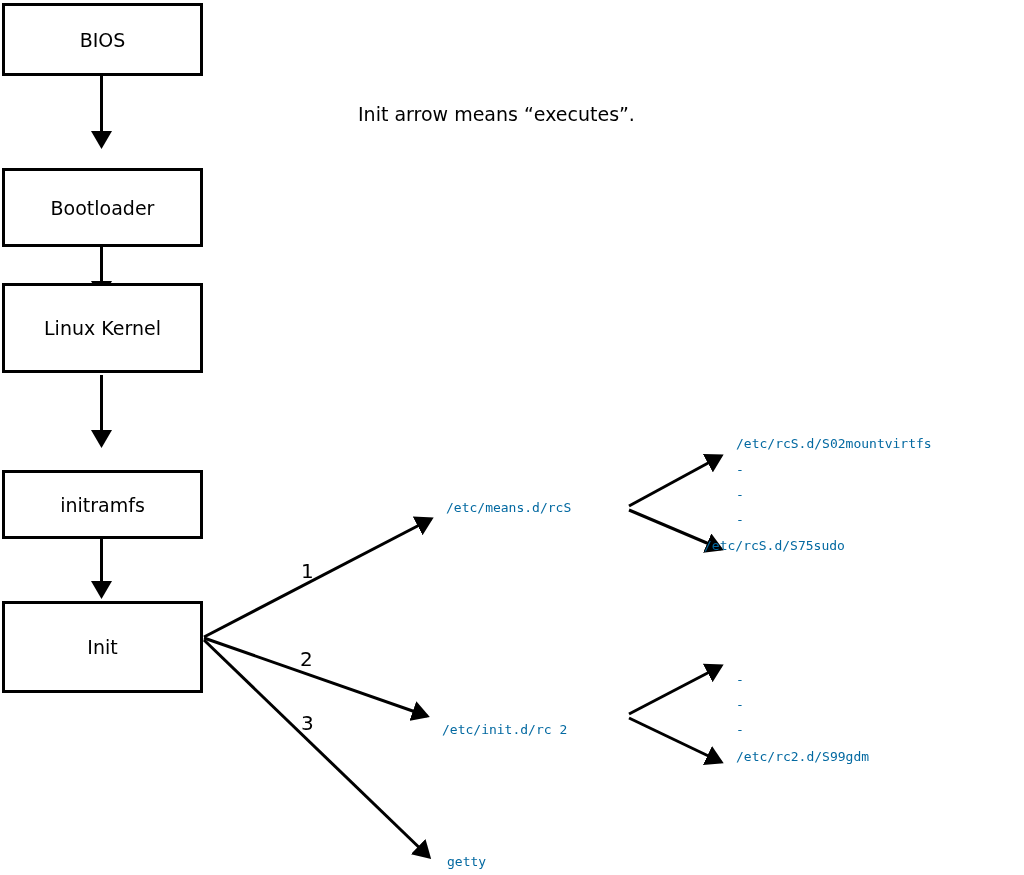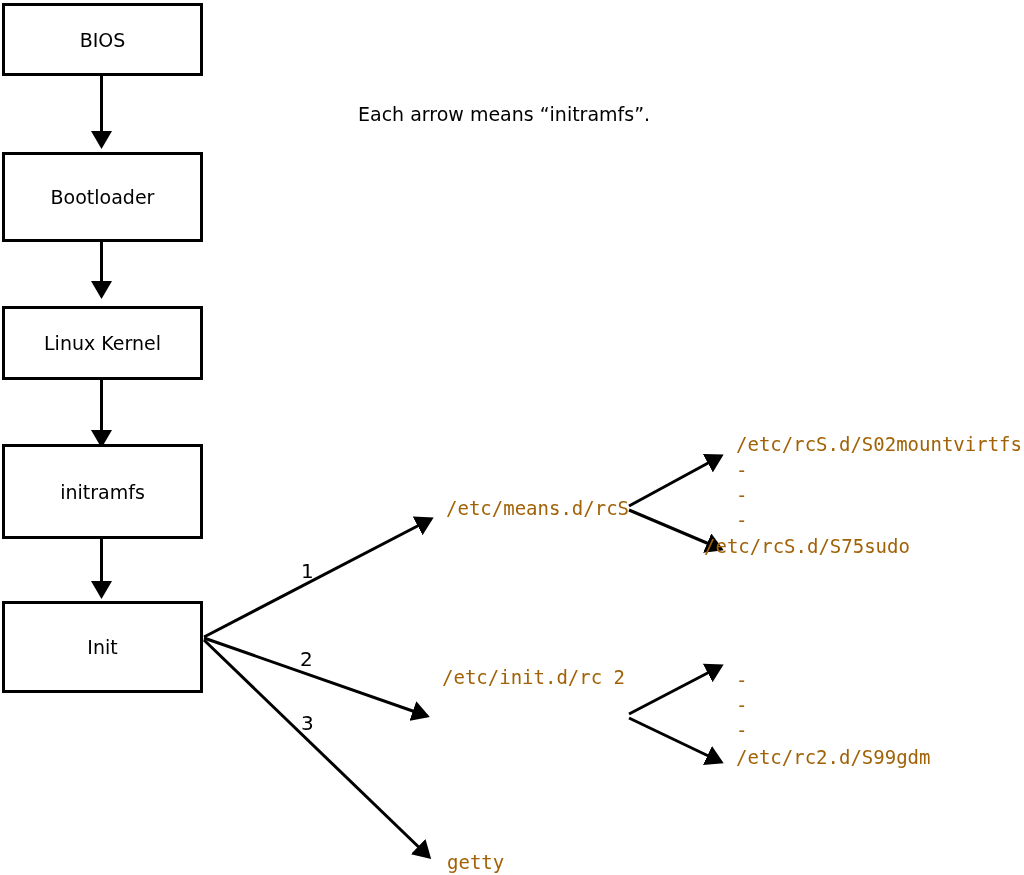--- a/index.html
+++ b/index.html
@@ -5,22 +5,22 @@
   html,body{margin:0;padding:0;background:#fff;}
   .canvas{position:relative;width:1024px;height:875px;background:#fff;overflow:hidden;
           font-family:"DejaVu Sans",sans-serif;color:#000;}
   .layer{position:absolute;left:0;top:0;}
   .box{position:absolute;left:2px;width:201px;box-sizing:border-box;
        border:3px solid #000;background:#fff;display:flex;align-items:center;justify-content:center;
        font-size:19px;font-family:"DejaVu Sans",sans-serif;}
   .sans{position:absolute;font-family:"DejaVu Sans",sans-serif;font-size:19px;line-height:24px;
         white-space:nowrap;color:#000;}
   .num{font-size:20px;}
-  .mono{position:absolute;font-family:"DejaVu Sans Mono",monospace;font-size:19px;line-height:22px;
-        white-space:nowrap;color:#a16207;}
+  .mono{position:absolute;font-family:"DejaVu Sans Mono",monospace;font-size:13px;line-height:22px;
+        white-space:nowrap;color:#0369a1;}
   svg line{stroke:#000;stroke-width:3;}
 </style>
 </head>
 <body>
 
 <div class="canvas">
 
   <svg class="layer" width="1024" height="875" viewBox="0 0 1024 875">
     <defs>
       <marker id="ah" markerWidth="6" markerHeight="7" refX="5" refY="3.5" orient="auto">
@@ -40,41 +40,41 @@
     <line x1="629" y1="506" x2="721" y2="456" marker-end="url(#ah)"></line>
     <line x1="629" y1="510" x2="721" y2="549" marker-end="url(#ah)"></line>
 
     <line x1="629" y1="714" x2="721" y2="666" marker-end="url(#ah)"></line>
     <line x1="629" y1="718" x2="721" y2="762" marker-end="url(#ah)"></line>
   </svg>
 
   <div class="box" style="top:3px;height:73px">
     <span>BIOS</span>
   </div>
-  <div class="box" style="top:152px;height:90px">
+  <div class="box" style="top:168px;height:79px">
     <span>Bootloader</span>
   </div>
-  <div class="box" style="top:306px;height:74px">
+  <div class="box" style="top:283px;height:90px">
     <span>Linux Kernel</span>
   </div>
-  <div class="box" style="top:444px;height:95px">
+  <div class="box" style="top:470px;height:69px">
     <span>initramfs</span>
   </div>
   <div class="box" style="top:601px;height:92px">
     <span>Init</span>
   </div>
 
-  <div class="sans" style="left:358px;top:102px">Each arrow means “initramfs”.</div>
+  <div class="sans" style="left:358px;top:102px">Init arrow means “executes”.</div>
 
   <div class="sans num" style="left:301px;top:559px">1</div>
   <div class="sans num" style="left:300px;top:647px">2</div>
   <div class="sans num" style="left:301px;top:711px">3</div>
 
   <div class="mono" style="left:446px;top:497px">/etc/means.d/rcS</div>
-  <div class="mono" style="left:442px;top:666px">/etc/init.d/rc 2</div>
+  <div class="mono" style="left:442px;top:719px">/etc/init.d/rc 2</div>
   <div class="mono" style="left:447px;top:851px">getty</div>
 
   <div class="mono" style="left:736px;top:433px">/etc/rcS.d/S02mountvirtfs</div>
   <div class="mono" style="left:736px;top:459px">-</div>
   <div class="mono" style="left:736px;top:484px">-</div>
   <div class="mono" style="left:736px;top:509px">-</div>
   <div class="mono" style="left:704px;top:535px">/etc/rcS.d/S75sudo</div>
 
   <div class="mono" style="left:736px;top:669px">-</div>
   <div class="mono" style="left:736px;top:694px">-</div>

